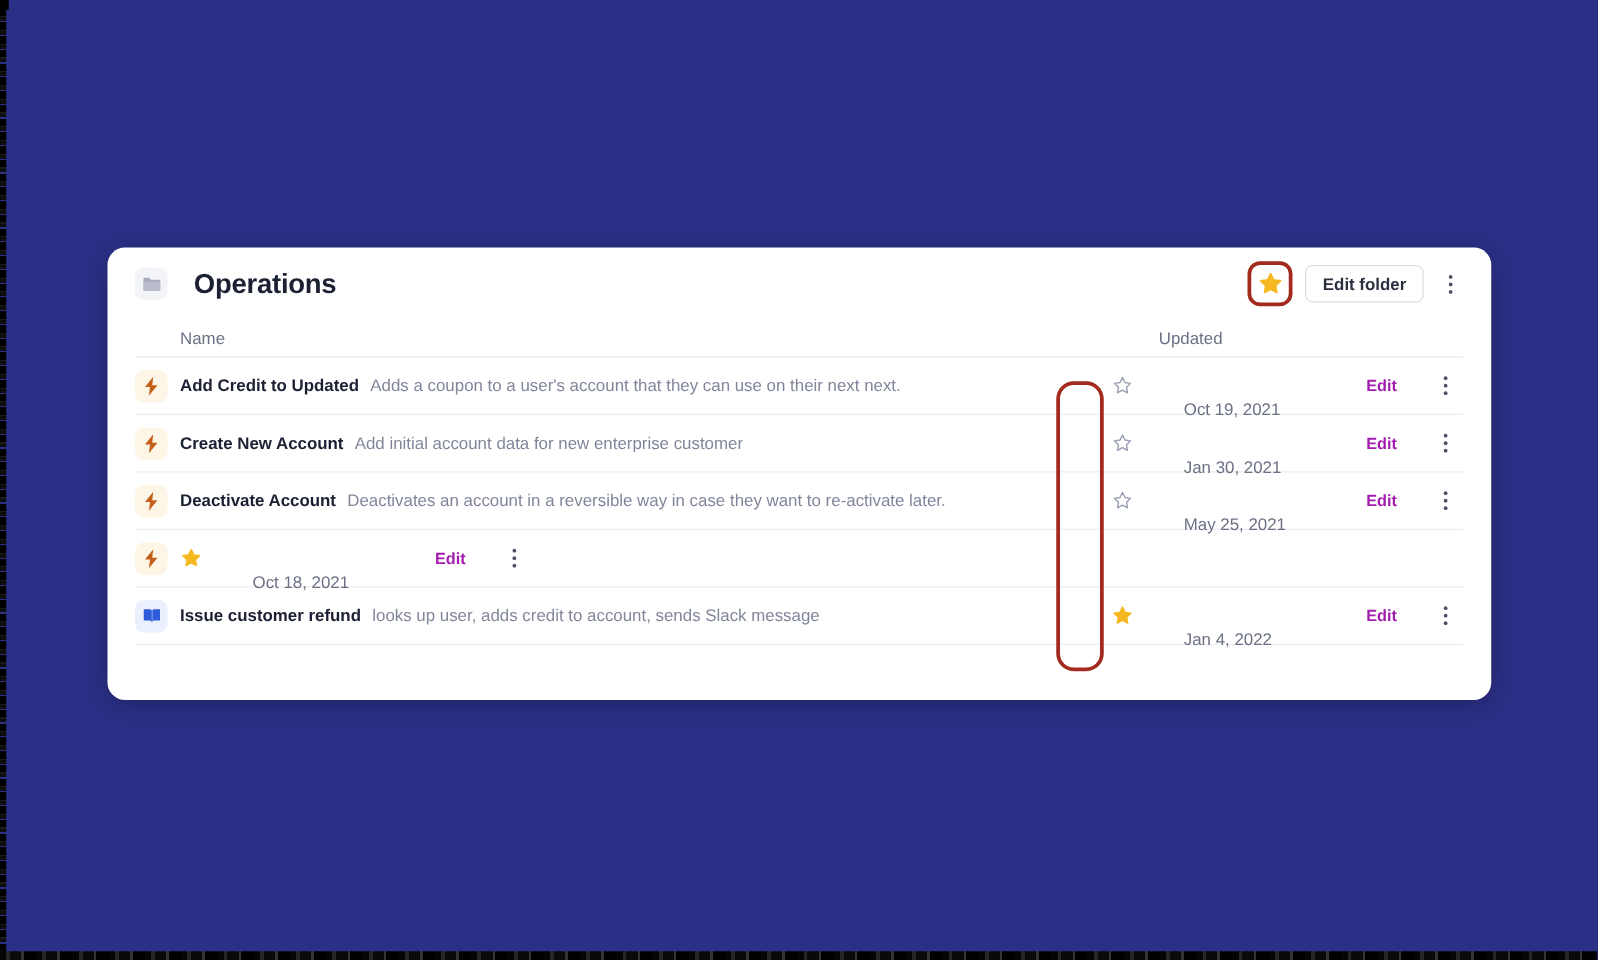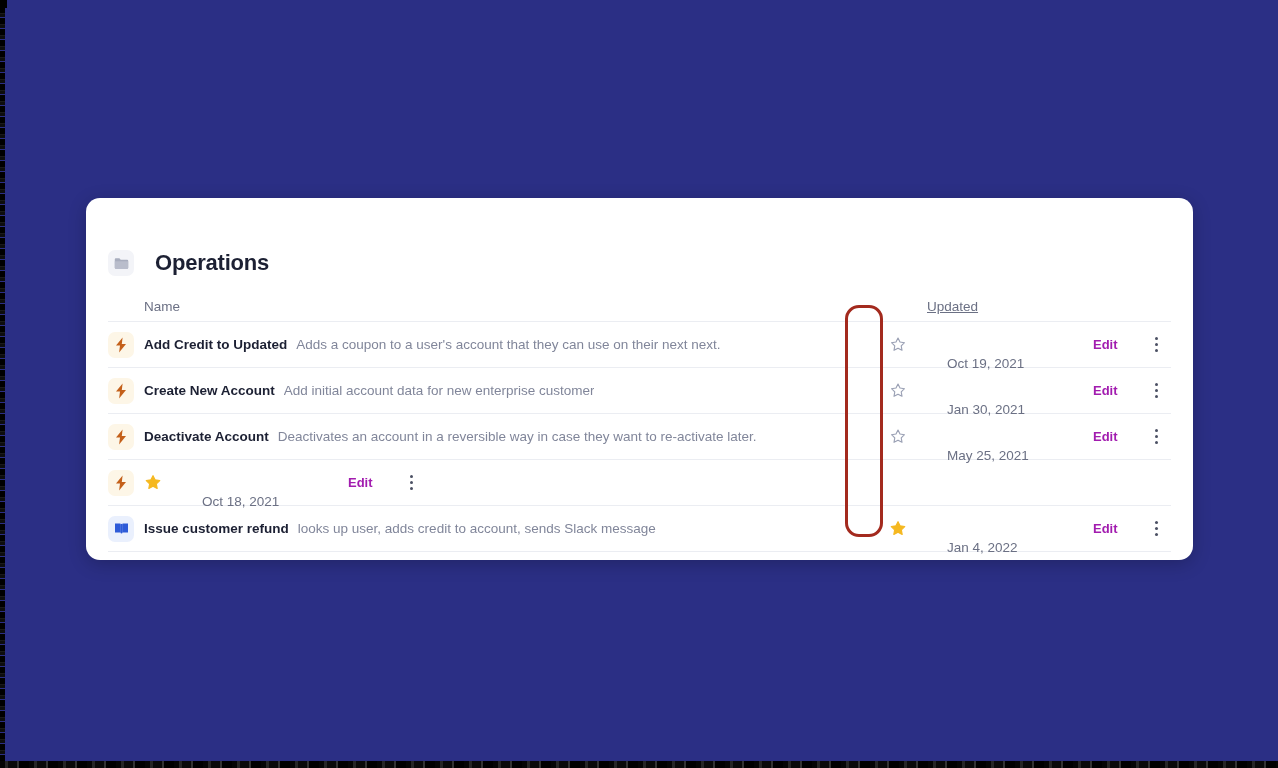--- a/index.html
+++ b/index.html
@@ -60,21 +60,20 @@
     box-shadow: 0 4px 18px rgba(0,0,0,0.22);
     overflow: hidden;
   }
 
   .card-header {
     height: 58px;
     display: flex;
     align-items: center;
     padding: 0 22px 0 22px;
     position: relative;
-    margin-top: 36px;
   }
 
   .folder-badge {
     width: 26px; height: 26px;
     border-radius: 7px;
     background: #f3f4f8;
     display: flex; align-items: center; justify-content: center;
     flex: 0 0 auto;
   }
   .folder-badge svg { display: block; }
@@ -153,21 +152,21 @@
     display: flex;
     align-items: center;
     height: 30px;
     border-bottom: 1px solid #ebedf2;
   }
   .th {
     font-size: 13.5px;
     color: #6b7084;
   }
   .th-name { flex: 1 1 auto; padding-left: 36px; }
-  .th-updated { width: 300px; padding-left: 56px; text-decoration: underline; }
+  .th-updated { width: 300px; padding-left: 56px; }
 
   .row {
     display: flex;
     align-items: center;
     height: 46px;
     border-bottom: 1px solid #ebedf2;
   }
   .row:last-child { border-bottom: 1px solid #ebedf2; }
 
   .row-icon {
@@ -256,20 +255,38 @@
 
   <div class="card-header">
     <div class="folder-badge">
       <svg width="15" height="13" viewBox="0 0 15 13" aria-hidden="true">
         <path d="M0.8 2.2a1 1 0 0 1 1-1h3.6l1.3 1.5h6.5a1 1 0 0 1 1 1v7.1a1 1 0 0 1-1 1H1.8a1 1 0 0 1-1-1z" fill="#a8adbd"></path>
         <path d="M0.8 4.3h13.4v6.5a1 1 0 0 1-1 1H1.8a1 1 0 0 1-1-1z" fill="#b9bdcb"></path>
       </svg>
     </div>
     <div class="title">Operations</div>
 
+    <div class="header-actions">
+      <div class="star-btn-wrap">
+        <div class="star-btn">
+          <svg width="21" height="20" viewBox="0 0 24 24" aria-hidden="true">
+            <path d="M12 2.3l2.95 5.98 6.6.96-4.78 4.65 1.13 6.57L12 17.36l-5.9 3.1 1.13-6.57L2.45 9.24l6.6-.96z" fill="#f5b820" stroke="#f5b820" stroke-width="1.6" stroke-linejoin="round"></path>
+          </svg>
+        </div>
+        <div class="anno"></div>
+      </div>
+
+      <button class="edit-folder-btn">Edit folder</button>
+
+      <div class="kebab">
+        <span></span>
+        <span></span>
+        <span></span>
+      </div>
+    </div>
   </div>
 
   <div class="table">
     <div class="thead">
       <div class="th th-name">Name</div>
       <div class="th th-updated">Updated</div>
     </div>
     <div id="rows">
         <div class="row">
           <div class="row-icon bolt">

